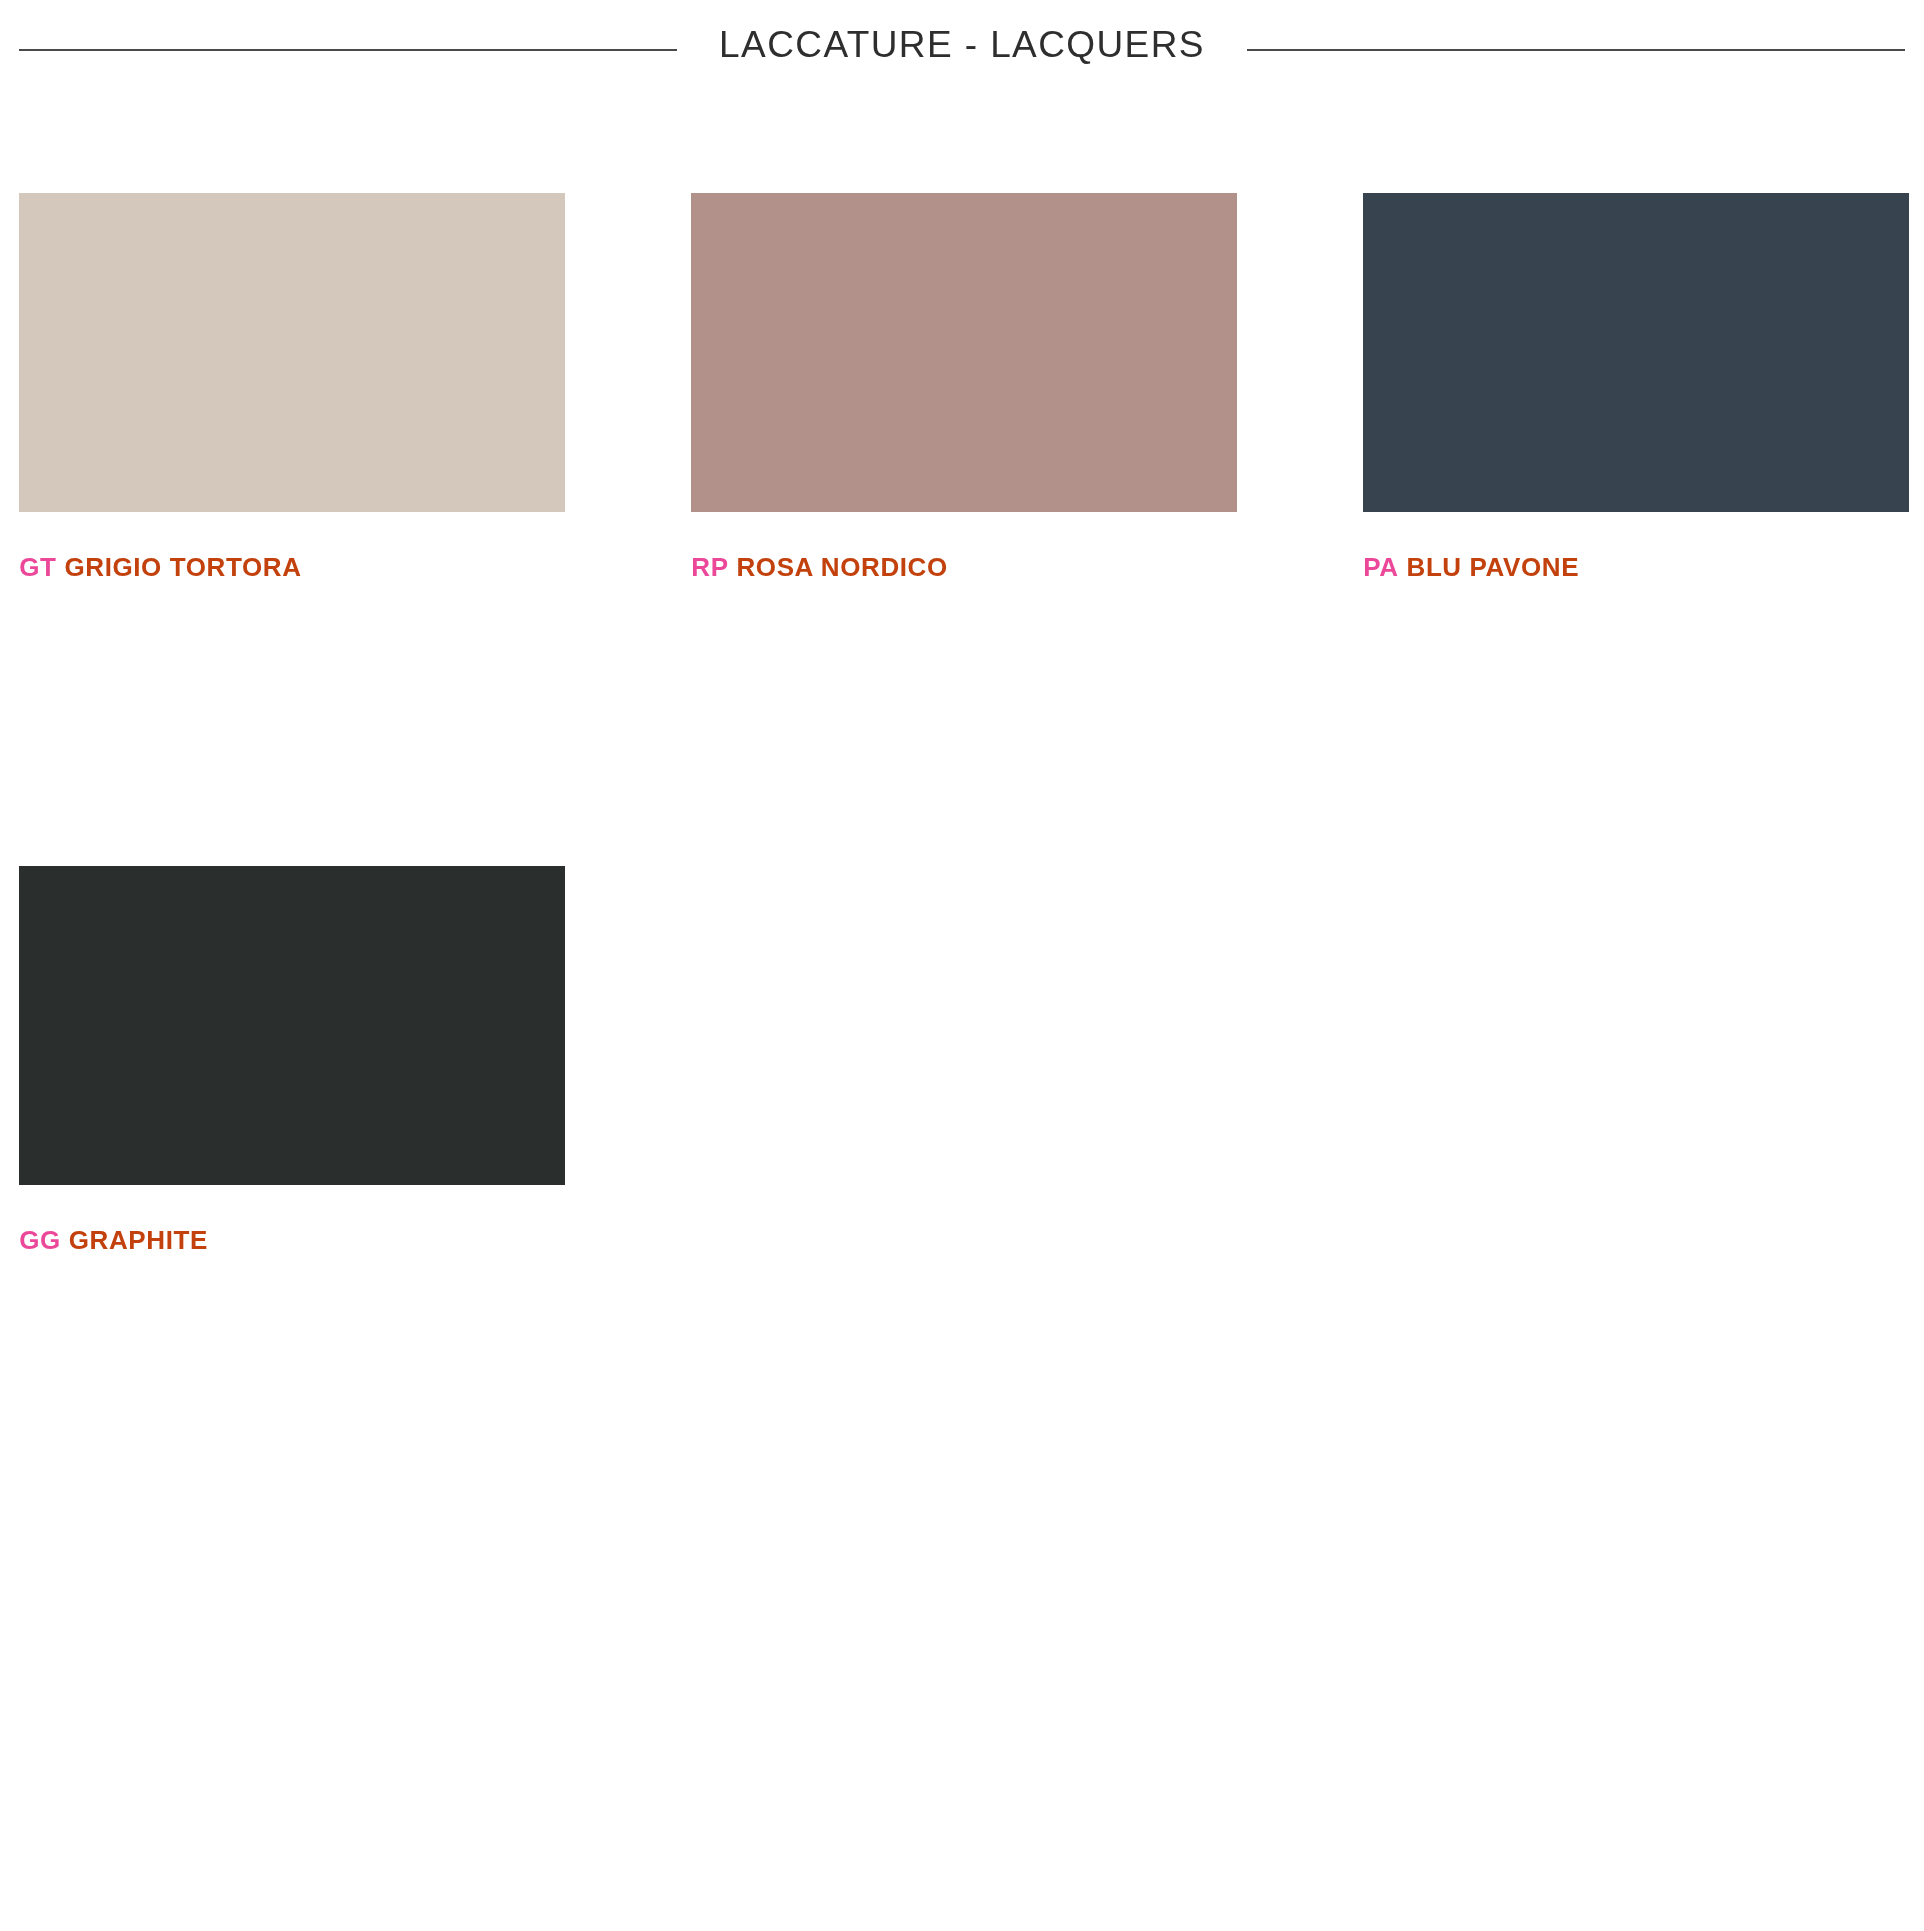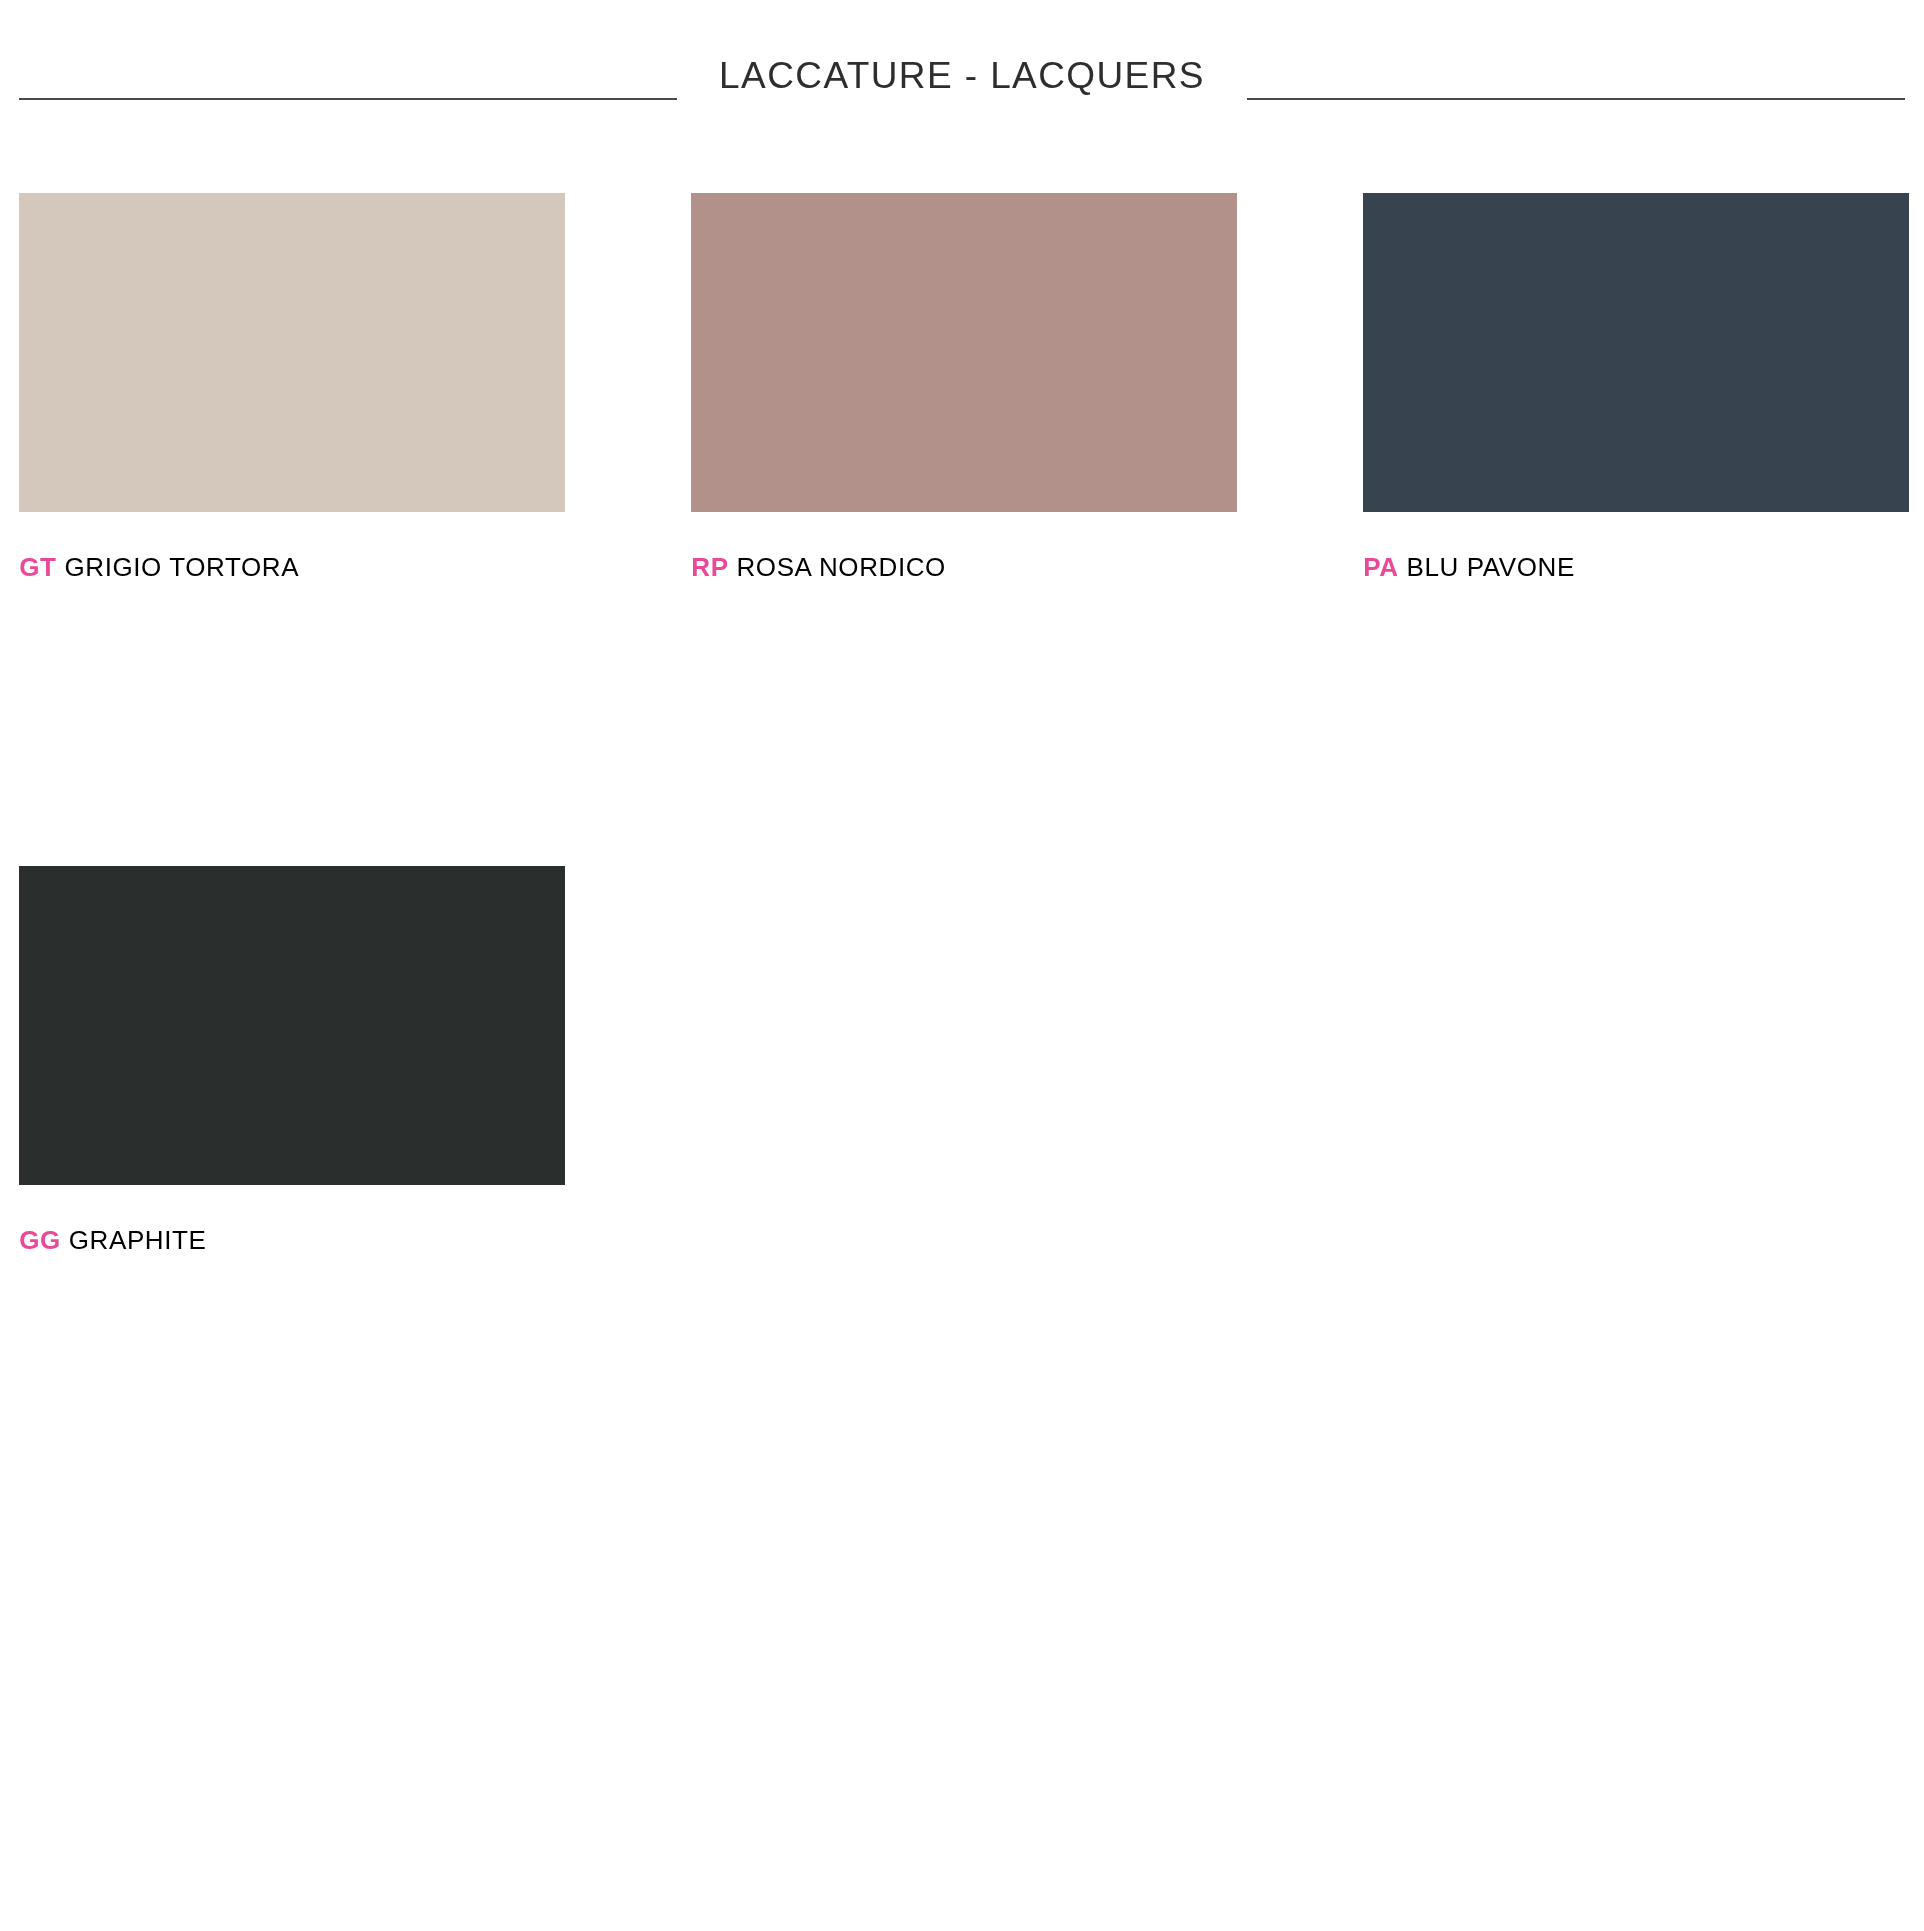--- a/index.html
+++ b/index.html
@@ -20,21 +20,21 @@
   }
 
   
   .header {
     position: absolute;
     top: 0;
     left: 0;
     width: 1924px;
     height: 100px;
     display: flex;
-    align-items: flex-end;
+    align-items: center;
     padding: 0 19.3px;
   }
 
   .header-rule {
     flex: 1 1 auto;
     height: 1.9px;
     background: #4a4a4a;
   }
 
   .header-title {
@@ -80,22 +80,22 @@
     white-space: nowrap;
     line-height: 1;
   }
 
   .caption .code {
     font-weight: 700;
     color: #ec4899;
   }
 
   .caption .name {
-    font-weight: 400;
-    color: #000000;
+    font-weight: 700;
+    color: #c2410c;
   }
 </style>
 </head>
 <body>
 
 <div class="page">
 
   <div class="header">
     <span class="header-rule"></span>
     <span class="header-title">LACCATURE - LACQUERS</span>

